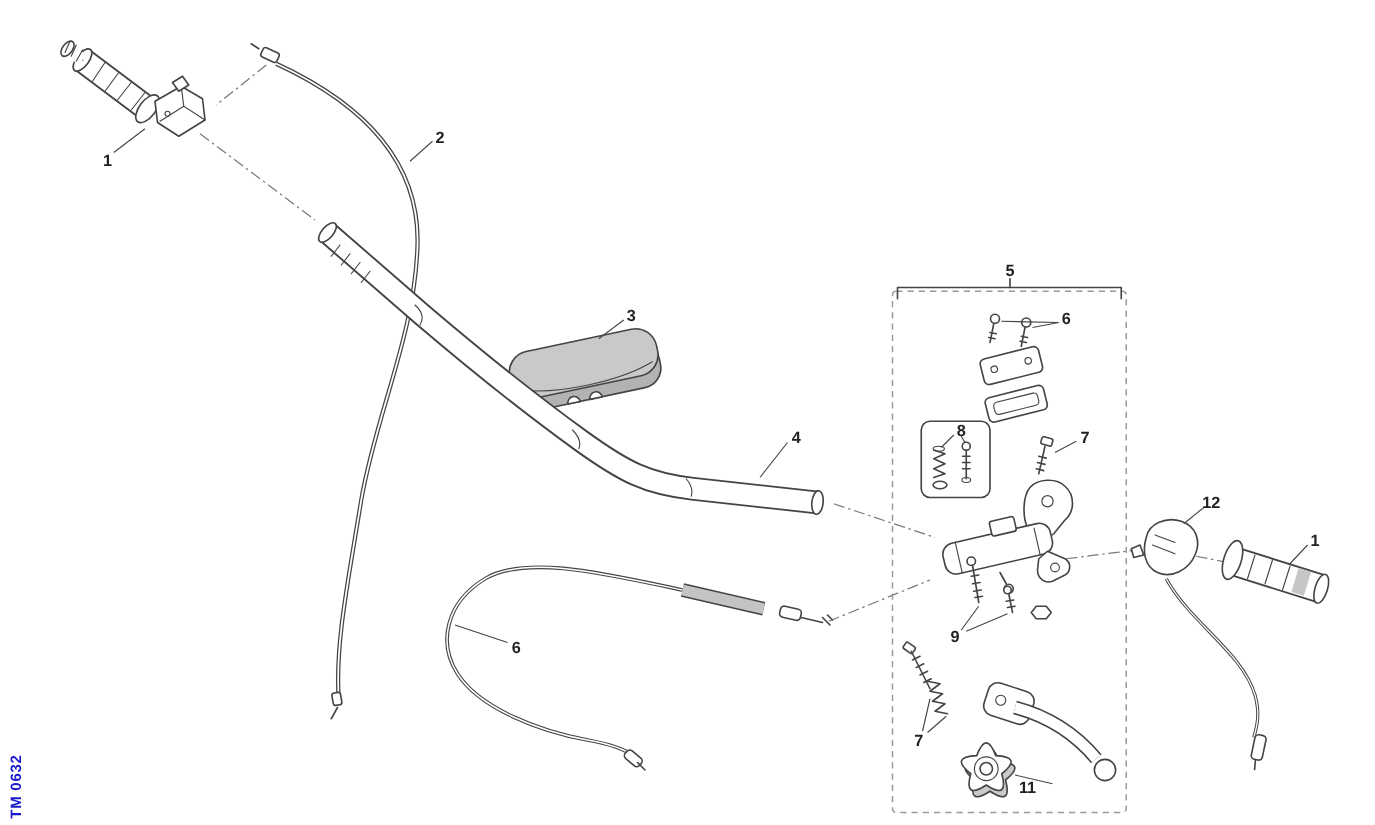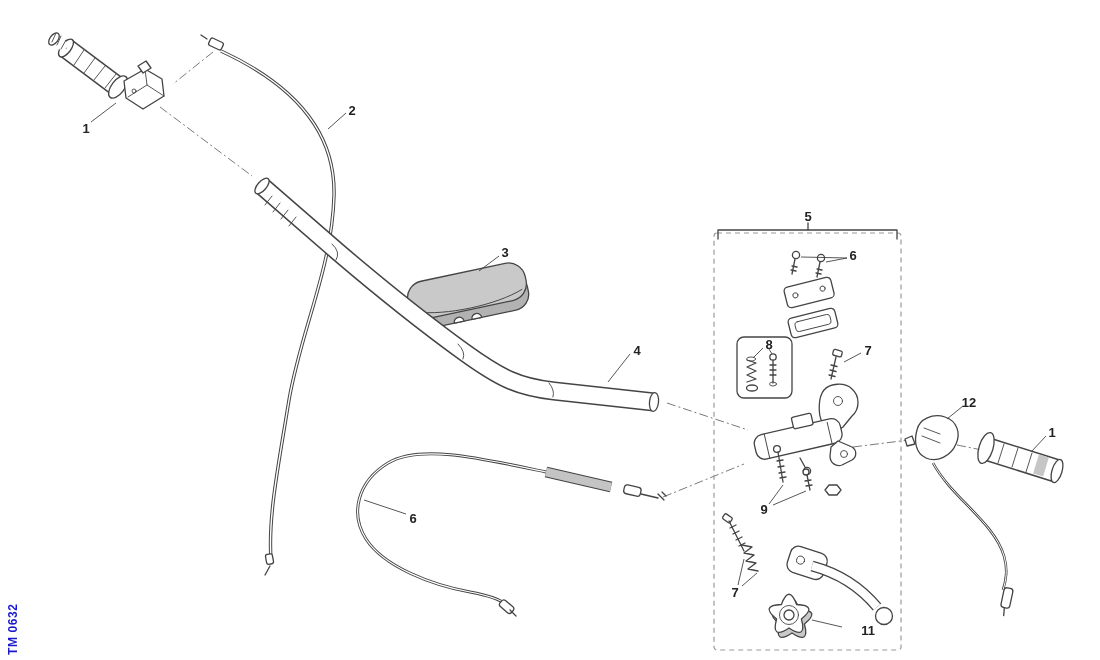--- a/index.html
+++ b/index.html
@@ -245,20 +245,20 @@
 <span class="part-label" style="left:86px;  top:128px">1</span>
 <span class="part-label" style="left:352px; top:110px">2</span>
 <span class="part-label" style="left:505px; top:252px">3</span>
 <span class="part-label" style="left:637px; top:350px">4</span>
 <span class="part-label" style="left:808px; top:216px">5</span>
 <span class="part-label" style="left:853px; top:255px">6</span>
 <span class="part-label" style="left:868px; top:350px">7</span>
 <span class="part-label" style="left:769px; top:344px">8</span>
 <span class="part-label" style="left:764px; top:509px">9</span>
 <span class="part-label" style="left:735px; top:592px">7</span>
-<span class="part-label" style="left:868px; top:630px">11</span>
+<span class="part-label" style="left:822px; top:630px">11</span>
 <span class="part-label" style="left:969px; top:402px">12</span>
 <span class="part-label" style="left:1052px;top:432px">1</span>
 <span class="part-label" style="left:413px; top:518px">6</span>
 
 <div class="doc-code">TM 0632</div>
 
 </div>
 
 </body></html>

